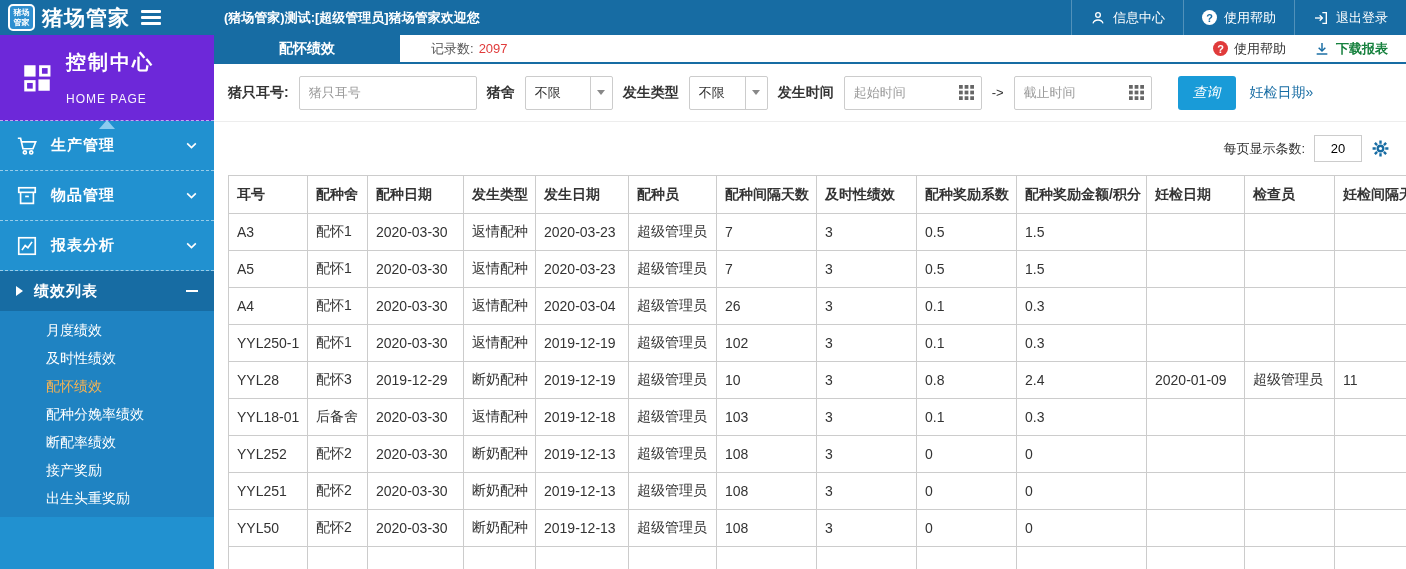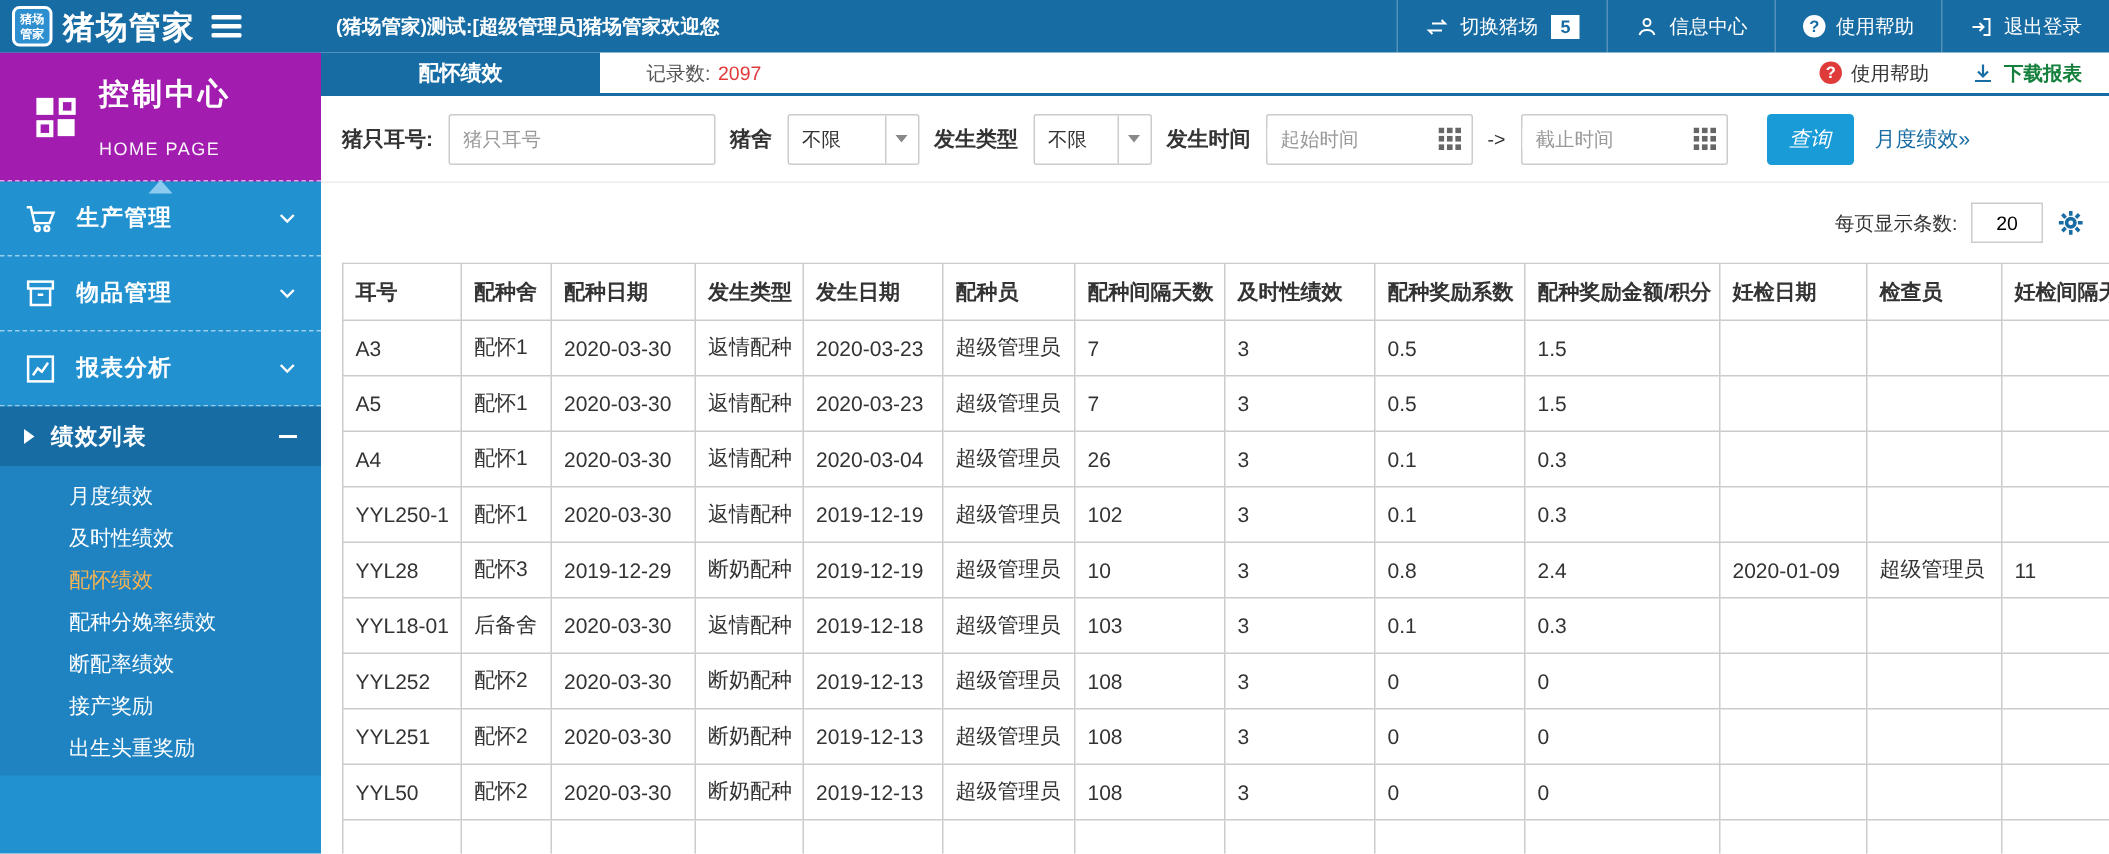--- a/index.html
+++ b/index.html
@@ -30,21 +30,21 @@
   }
   .topbar-item svg { width: 16px; height: 16px; }
   .badge { background: #fff; color: #176CA3; font-size: 12px; font-weight: bold; padding: 1px 6px; margin-left: 2px; }
   .qmark { width: 15px; height: 15px; min-width: 15px; border-radius: 50%; font-size: 11px; font-weight: bold;
            display: inline-flex; align-items: center; justify-content: center; }
   .qmark-white { background: #fff; color: #176CA3; }
   .qmark-red { background: #E03B3B; color: #fff; }
   
   .sidebar { position: absolute; top: 35px; left: 0; width: 214px; height: 534px; background: #2191D0; color: #fff; z-index: 10; }
   .home-box {
-    height: 86px; background: #a21caf; display: flex; align-items: center; gap: 12px; padding: 0 20px;
+    height: 86px; background: #6d28d9; display: flex; align-items: center; gap: 12px; padding: 0 20px;
     border-bottom: 1px dashed rgba(255,255,255,0.6); position: relative;
   }
   .home-box svg { width: 34px; height: 34px; }
   .home-title { font-size: 20px; font-weight: bold; letter-spacing: 2px; }
   .home-sub { font-size: 12px; opacity: 0.95; margin-top: 16px; letter-spacing: 1px; }
   .home-notch {
     position: absolute; bottom: -9px; left: 50%; transform: translateX(-50%);
     width: 0; height: 0; border-left: 8px solid transparent; border-right: 8px solid transparent;
     border-bottom: 9px solid #8CCBEF;
   }
@@ -117,28 +117,20 @@
     <span class="hamburger">
         <i></i>
         <i></i>
         <i></i>
       </span>
   </div>
   <div class="topbar-title">(猪场管家)测试:[超级管理员]猪场管家欢迎您</div>
   <div class="topbar-right">
     <div class="topbar-item">
       <svg viewBox="0 0 24 24" fill="none" stroke="#fff" stroke-width="2">
-          <path d="M7 8.5h13l-3.5-3.5"></path>
-          <path d="M17 15.5H4l3.5 3.5"></path>
-        </svg>
-      <span>切换猪场</span>
-      <span class="badge">5</span>
-    </div>
-    <div class="topbar-item">
-      <svg viewBox="0 0 24 24" fill="none" stroke="#fff" stroke-width="2">
           <circle cx="12" cy="7.5" r="3.5"></circle>
           <path d="M4.5 20c1.2-4 5.3-5 7.5-5s6.3 1 7.5 5"></path>
         </svg>
       <span>信息中心</span>
     </div>
     <div class="topbar-item">
       <span class="qmark qmark-white">?</span>
       <span>使用帮助</span>
     </div>
     <div class="topbar-item">
@@ -290,21 +282,21 @@
             <rect x="0" y="6" width="4" height="4"></rect>
             <rect x="6" y="6" width="4" height="4"></rect>
             <rect x="12" y="6" width="4" height="4"></rect>
             <rect x="0" y="12" width="4" height="4"></rect>
             <rect x="6" y="12" width="4" height="4"></rect>
             <rect x="12" y="12" width="4" height="4"></rect>
           </svg>
       </span>
     </div>
     <button class="query-btn">查询</button>
-    <span class="detail-link">月度绩效»</span>
+    <span class="detail-link">妊检日期»</span>
   </div>
 
   <div class="pagesize-row">
     <span>每页显示条数:</span>
     <input class="pagesize-input" type="text" value="20" style="">
     <span class="gear">
       <svg viewBox="0 0 24 24" stroke="#176CA3" fill="none" stroke-width="3">
         <path d="M12 2v4M12 18v4M2 12h4M18 12h4M4.9 4.9l2.8 2.8M16.3 16.3l2.8 2.8M19.1 4.9l-2.8 2.8M7.7 16.3l-2.8 2.8"></path>
         <circle cx="12" cy="12" r="5" fill="#176CA3" stroke="none"></circle>
         <circle cx="12" cy="12" r="2" fill="#fff" stroke="none"></circle>

